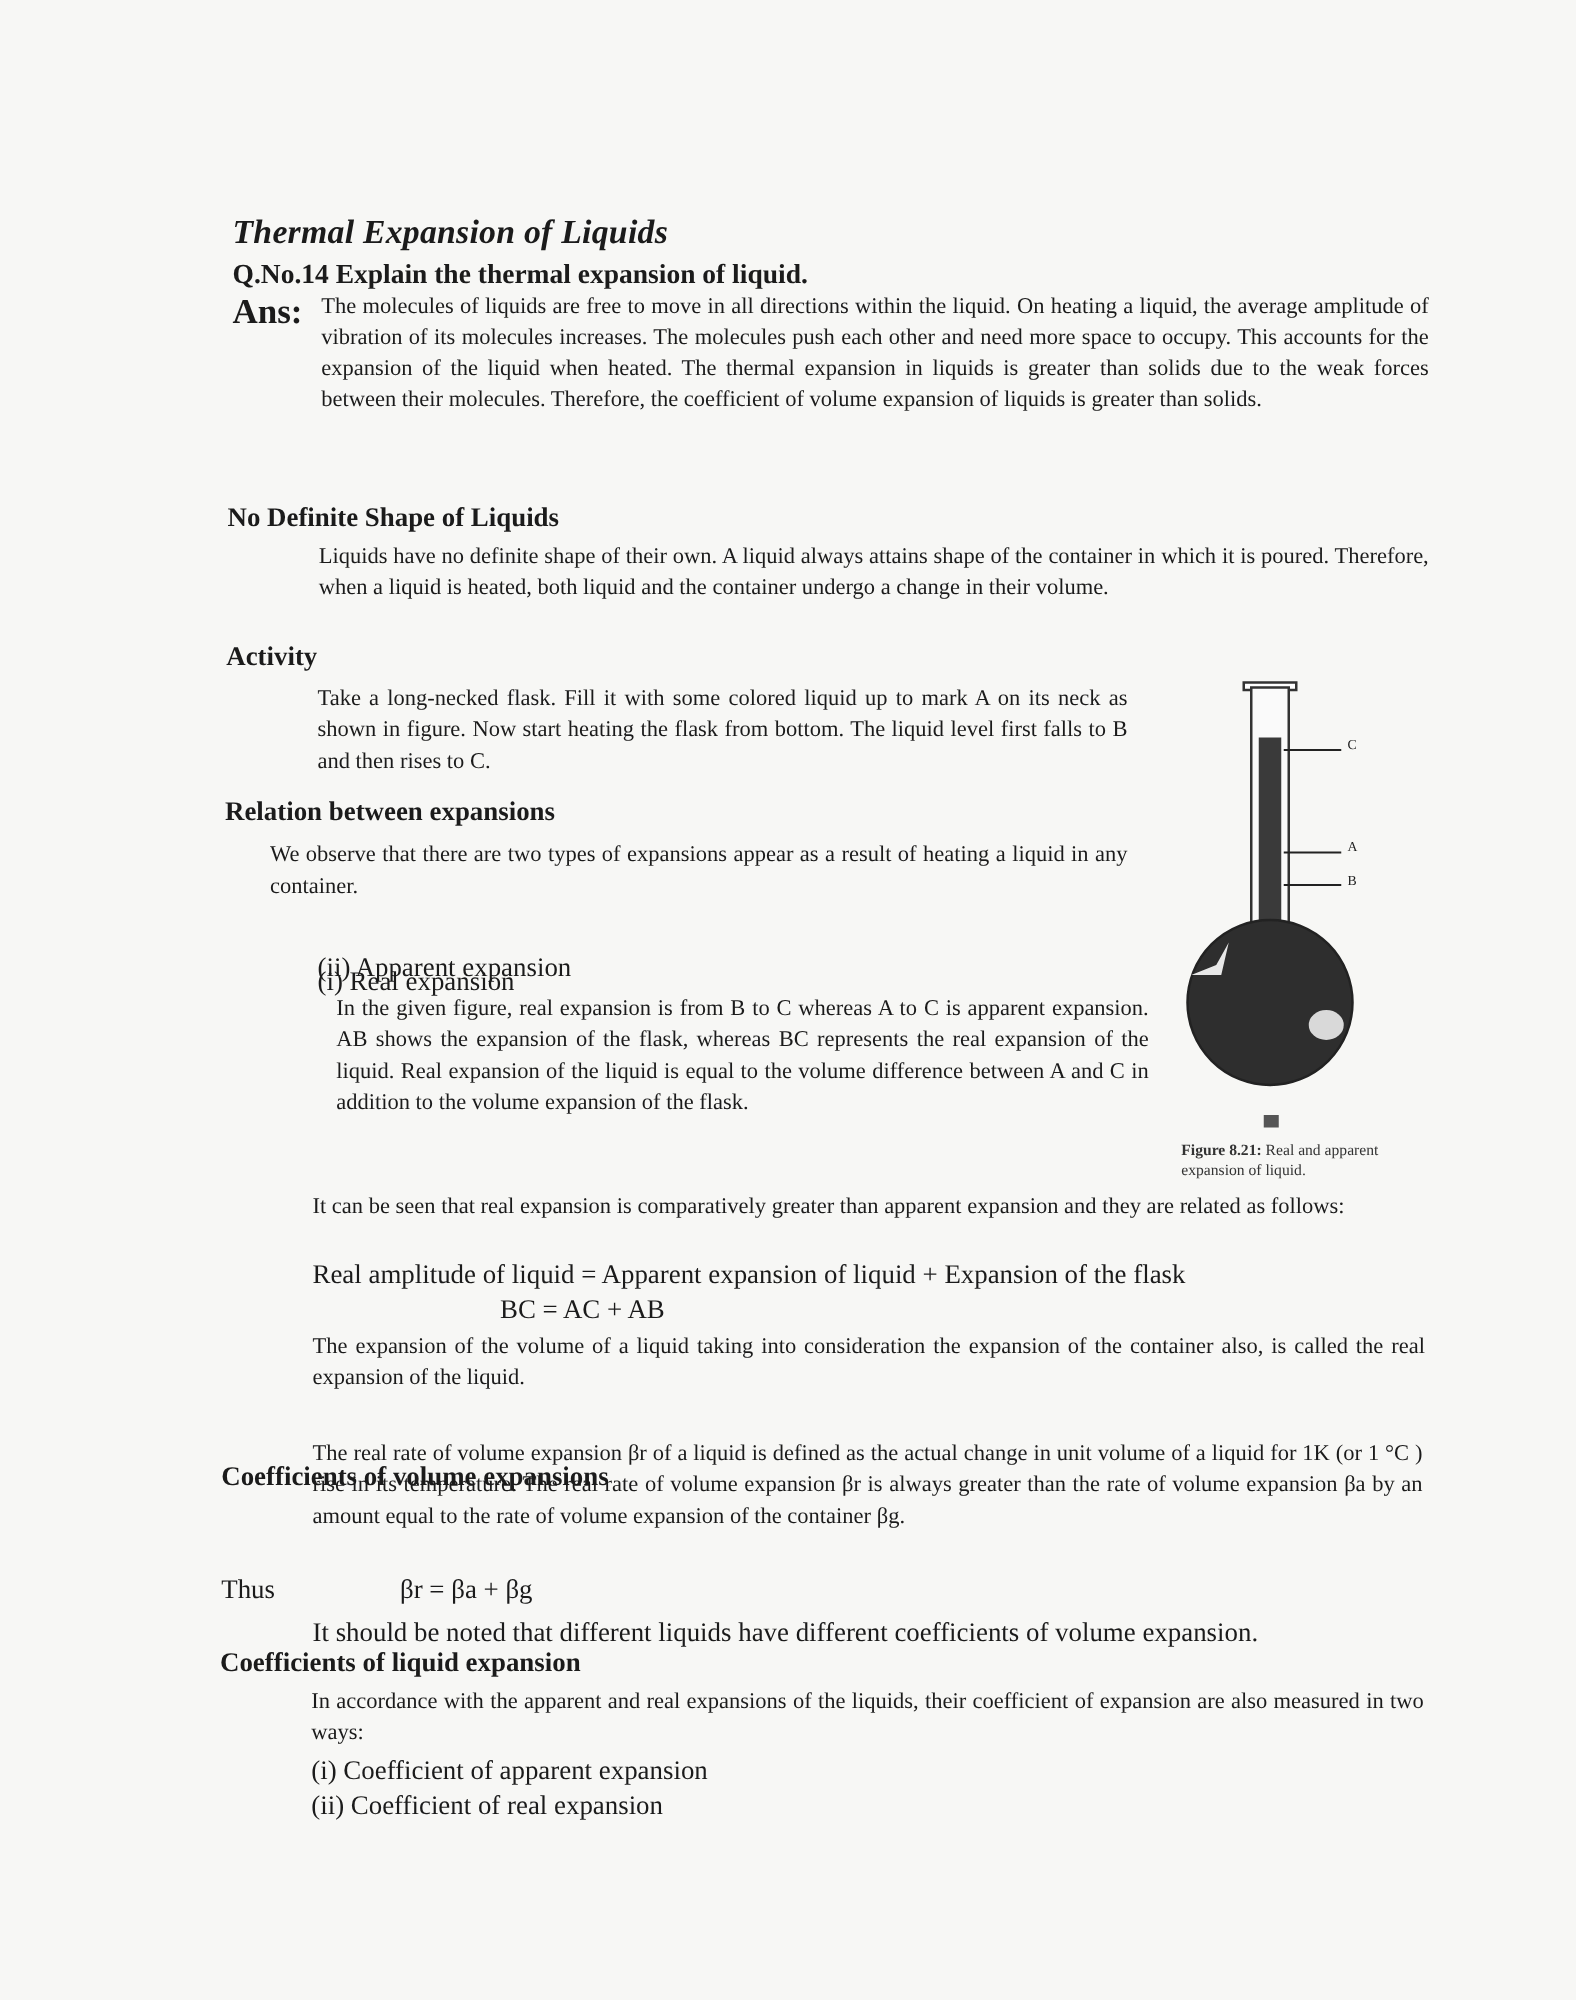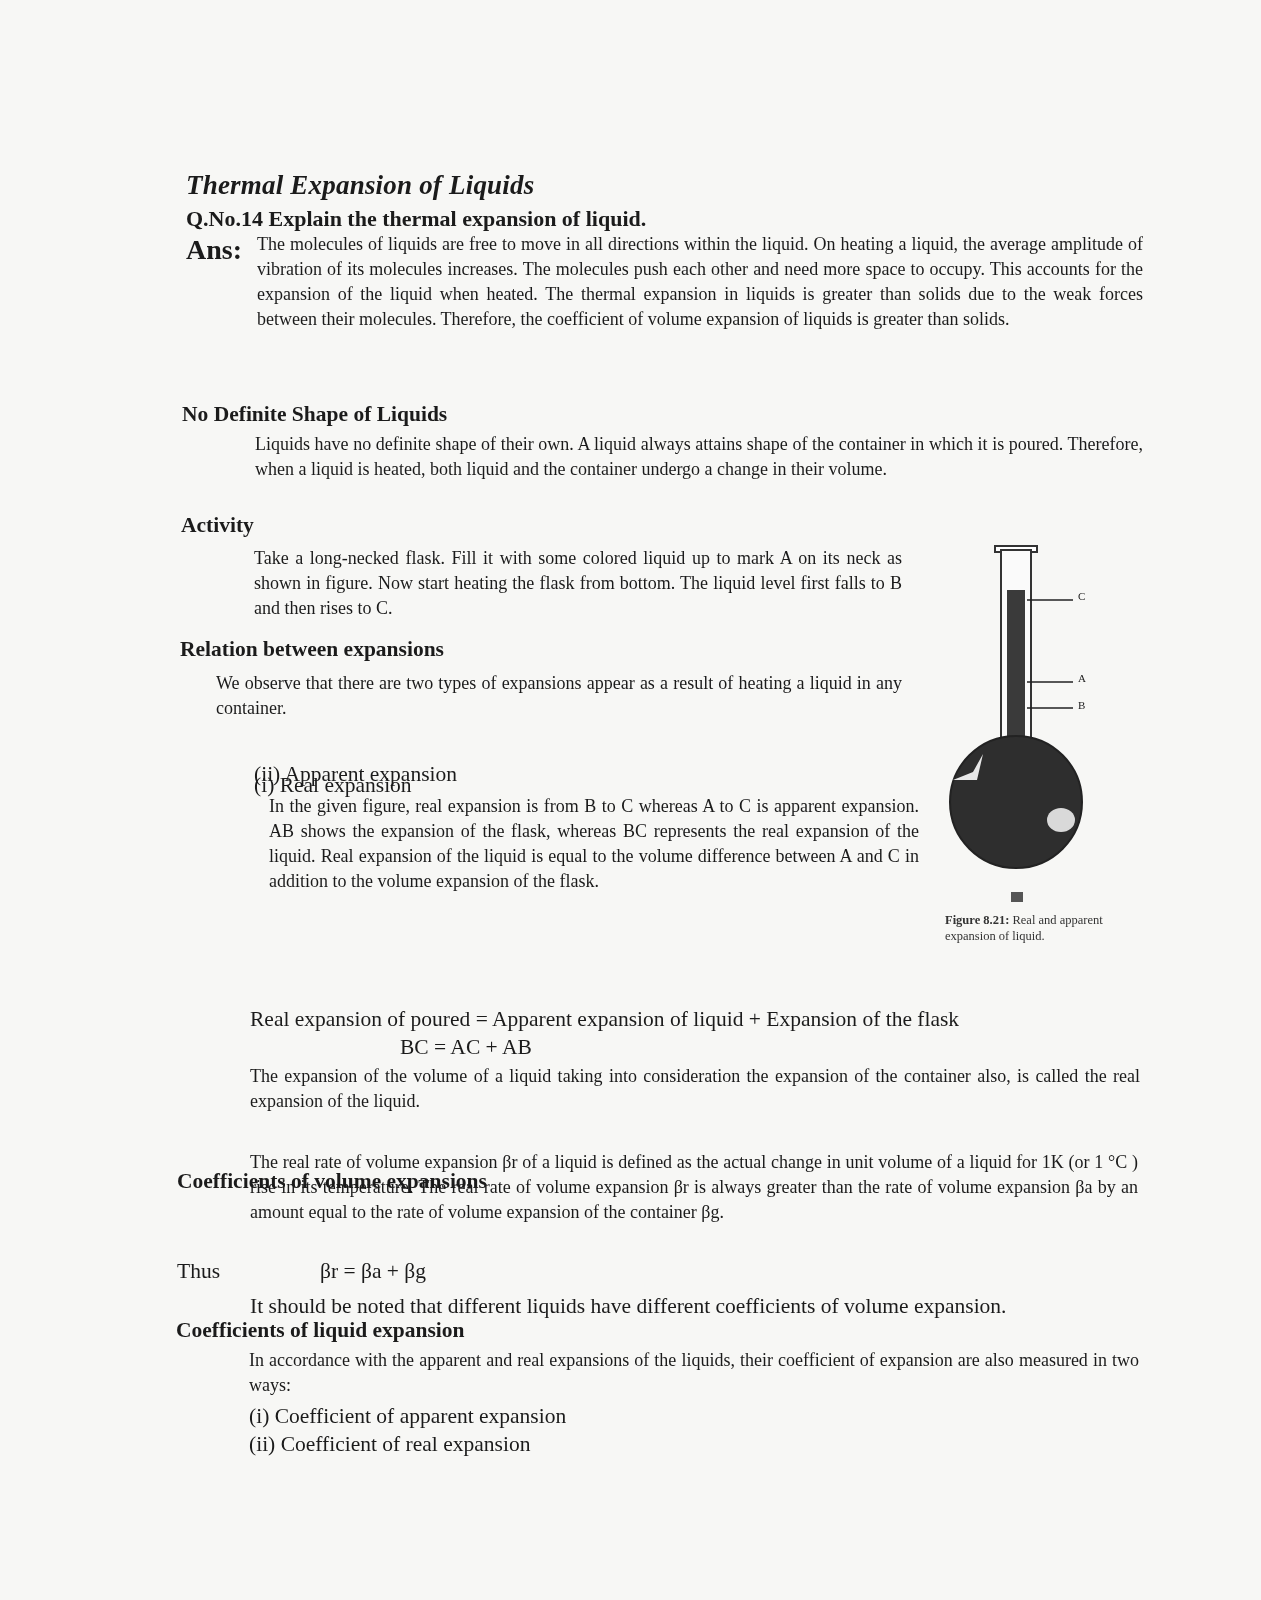--- a/index.html
+++ b/index.html
@@ -33,21 +33,22 @@
   <div class="para" style="left:255px; top:432px; width:888px;">Liquids have no definite shape of their own. A liquid always attains shape of the container in which it is poured. Therefore, when a liquid is heated, both liquid and the container undergo a change in their volume.</div>
 
   <div class="heading" style="left:181px; top:513px;">Activity</div>
   <div class="para" style="left:254px; top:546px; width:648px;">Take a long-necked flask. Fill it with some colored liquid up to mark A on its neck as shown in figure. Now start heating the flask from bottom. The liquid level first falls to B and then rises to C.</div>
 
   <div class="heading" style="left:180px; top:637px;">Relation between expansions</div>
   <div class="para" style="left:216px; top:671px; width:686px;">We observe that there are two types of expansions appear as a result of heating a liquid in any container.</div>
   <div class="line" style="left:254px; top:773px;">(i) Real expansion</div>
   <div class="line" style="left:254px; top:762px;">(ii) Apparent expansion</div>
   <div class="para" style="left:252px; top:794px; width:650px;margin-left:17px;">In the given figure, real expansion is from B to C whereas A to C is apparent expansion. AB shows the expansion of the flask, whereas BC represents the real expansion of the liquid. Real expansion of the liquid is equal to the volume difference between A and C in addition to the volume expansion of the flask.</div>
-  <div class="line" style="left:250px; top:1007px;">Real expansion of poured = Apparent expansion of liquid + Expansion of the flask</div>
+  <div class="para" style="left:250px; top:952px; width:892px;">It can be seen that real expansion is comparatively greater than apparent expansion and they are related as follows:</div>
+  <div class="line" style="left:250px; top:1007px;">Real amplitude of liquid = Apparent expansion of liquid + Expansion of the flask</div>
   <div class="line" style="left:400px; top:1035px;">BC = AC + AB</div>
   <div class="para" style="left:250px; top:1064px; width:890px;">The expansion of the volume of a liquid taking into consideration the expansion of the container also, is called the real expansion of the liquid.</div>
 
   <div class="heading" style="left:177px; top:1169px;font-family:Liberation Serif, serif;">Coefficients of volume expansions</div>
   <div class="para" style="left:250px; top:1150px; width:888px;">The real rate of volume expansion βr of a liquid is defined as the actual change in unit volume of a liquid for 1K (or 1 °C ) rise in its temperature. The real rate of volume expansion βr is always greater than the rate of volume expansion βa by an amount equal to the rate of volume expansion of the container βg.</div>
   <div class="line" style="left:177px; top:1259px;">Thus</div>
   <div class="line" style="left:320px; top:1259px;">βr = βa + βg</div>
   <div class="line" style="left:250px; top:1294px;">It should be noted that different liquids have different coefficients of volume expansion.</div>
 
   <div class="heading" style="left:176px; top:1318px;">Coefficients of liquid expansion</div>

